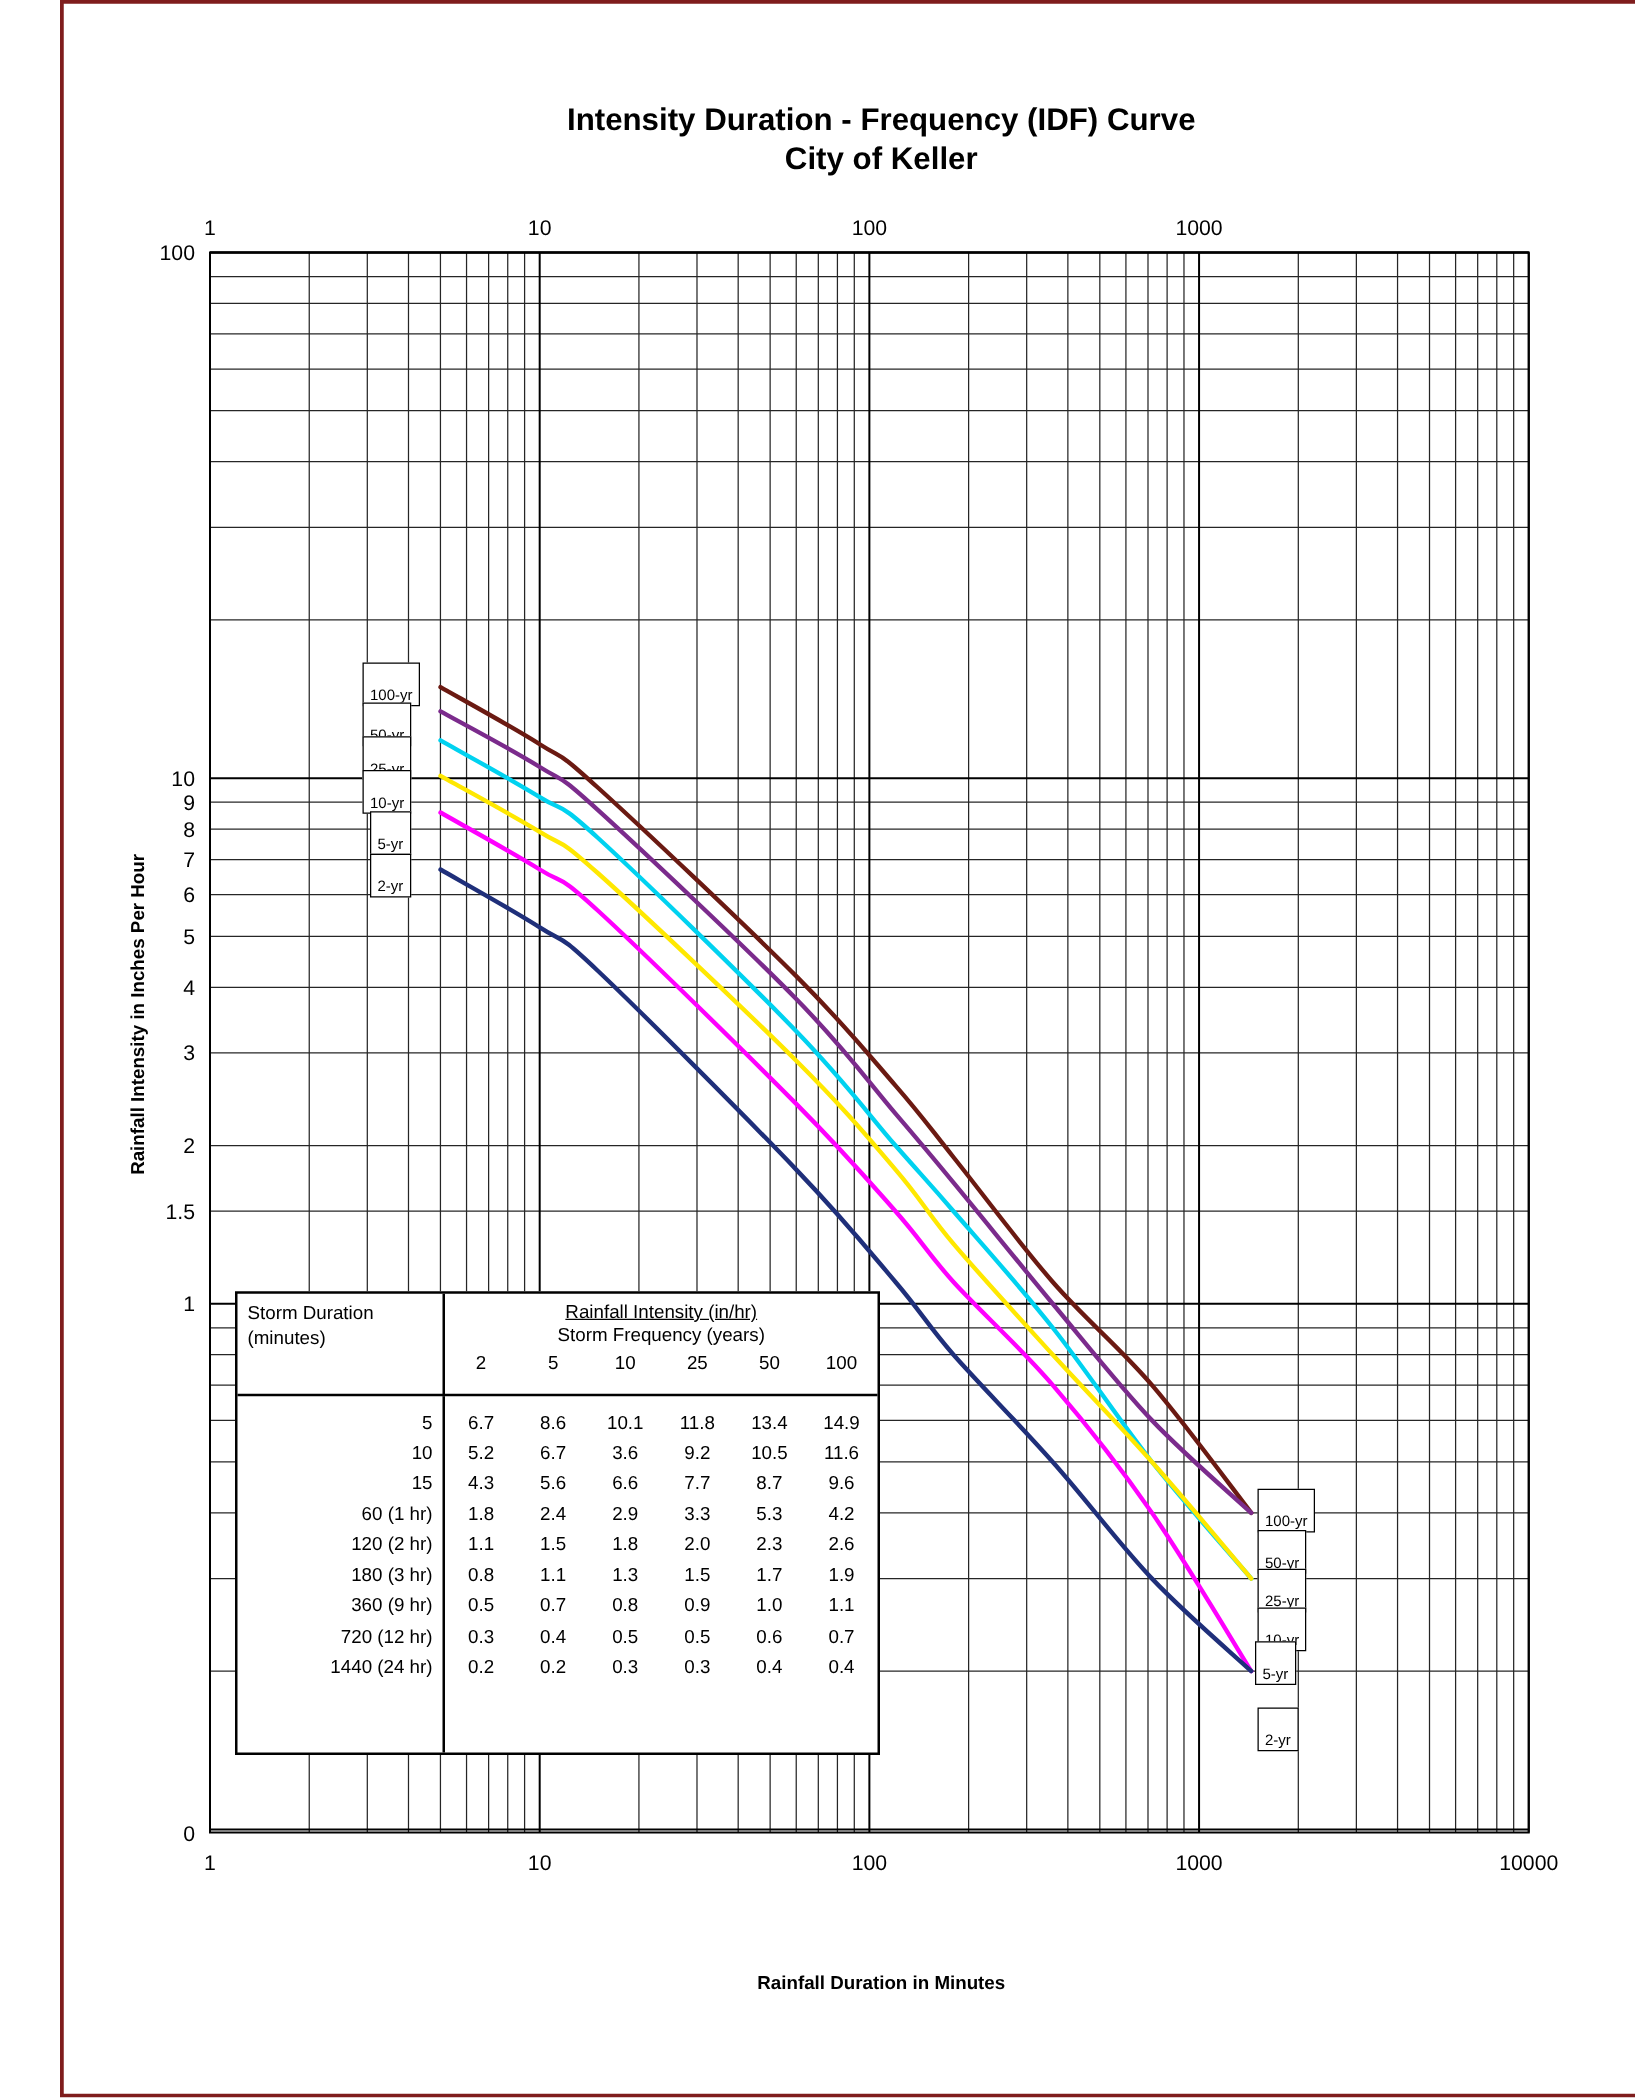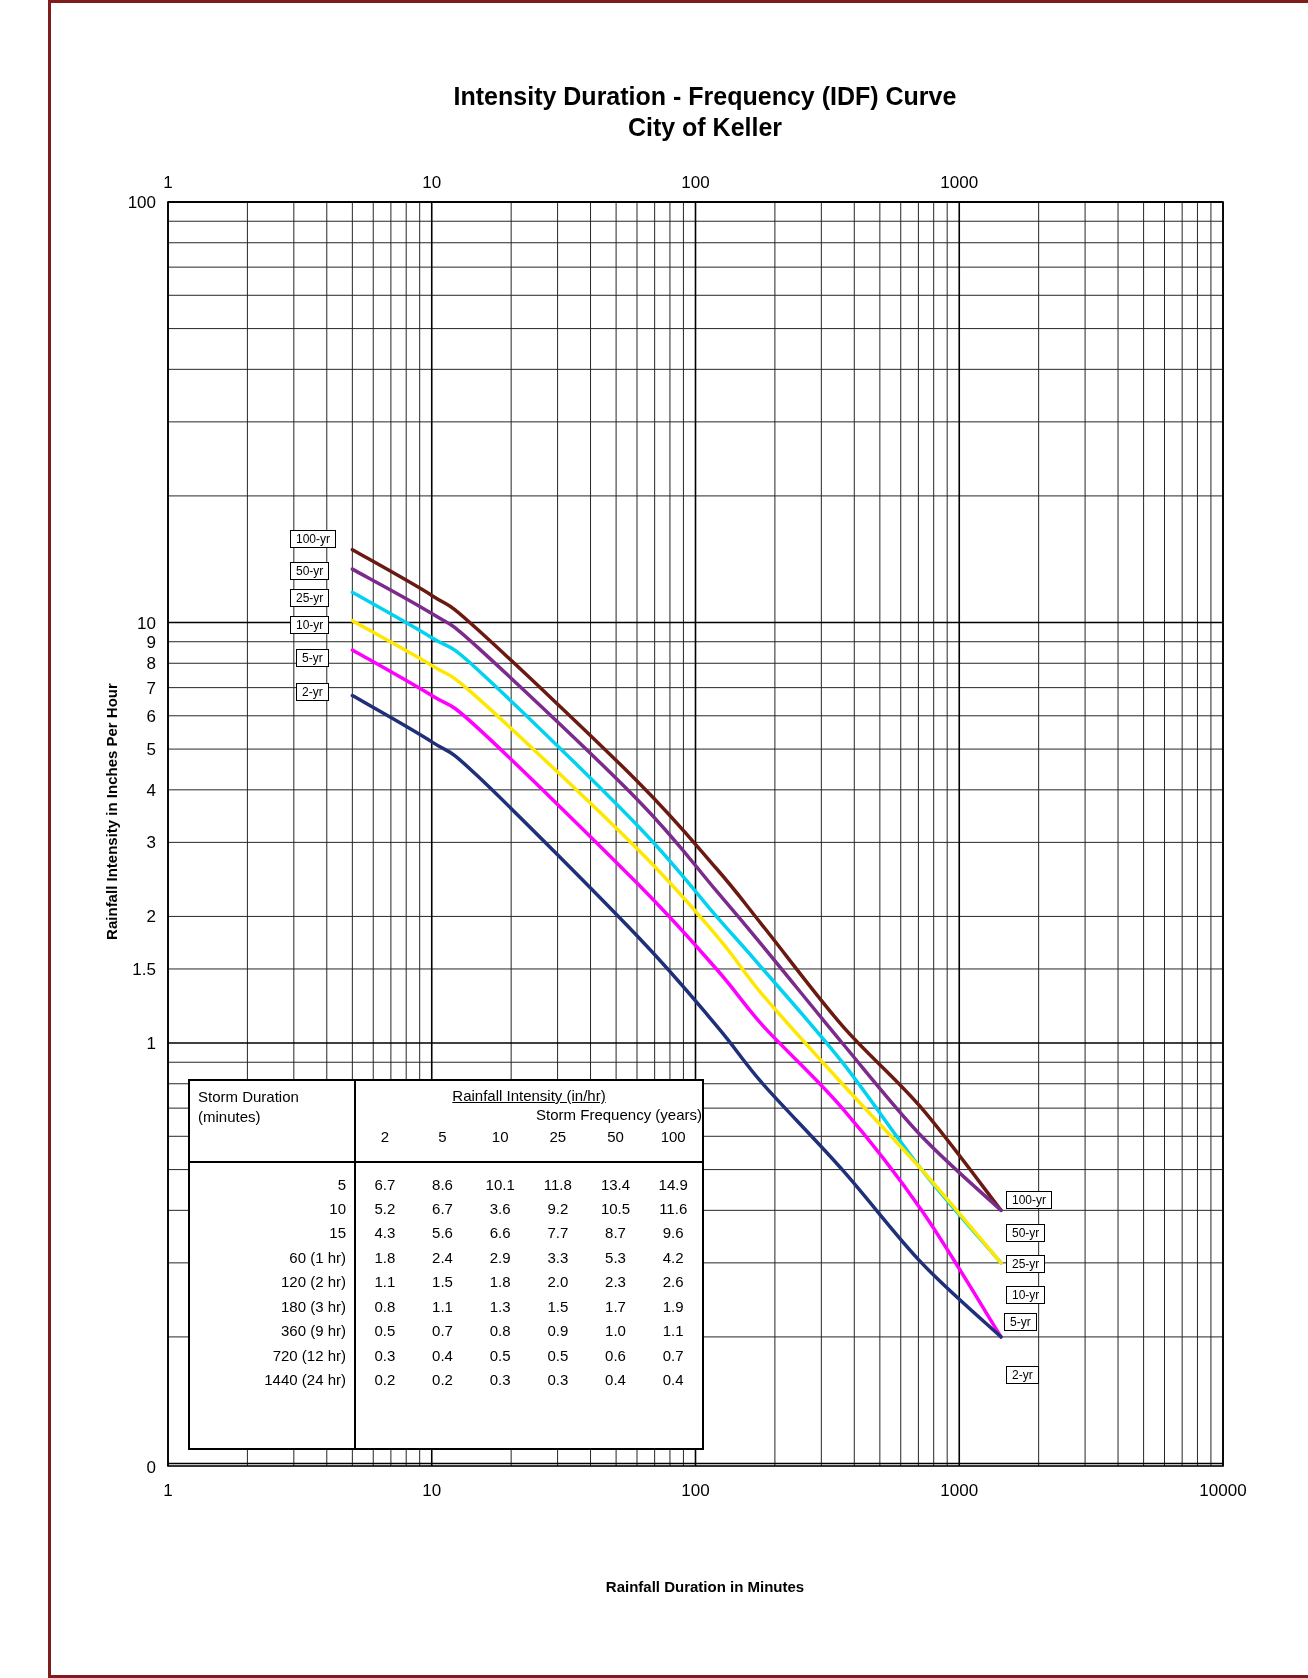--- a/index.html
+++ b/index.html
@@ -68,29 +68,29 @@
     font-family: "Liberation Sans", sans-serif;
     font-size: 17px;
     fill: #000;
   }
   .series-label-box {
     position: absolute;
     border: 1px solid #000;
     background: #fff;
     font-size: 12px;
     color: #000;
-    padding: 2px 5px 2px 5px;
+    padding: 19px 5px 2px 5px;
     line-height: 1;
     white-space: nowrap;
   }
   
   #data-table {
     position: absolute;
     left: 137px;
-    top: 1076px;
+    top: 1030px;
     width: 516px;
     height: 371px;
     background: #fff;
     border: 2px solid #000;
     box-sizing: border-box;
     font-size: 15px;
     color: #000;
   }
   #data-table table {
     border-collapse: collapse;
@@ -116,21 +116,20 @@
     vertical-align: top;
     text-align: center;
     border-bottom: 2px solid #000;
     padding-top: 6px !important;
   }
   .dt-head-right .hr-title {
     text-decoration: underline;
   }
   .dt-head-right .hr-sub {
     margin-top: 2px;
-    text-align: right;
   }
   .freq-row {
     display: flex;
     margin-top: 5px;
   }
   .freq-row span {
     flex: 1;
     text-align: center;
   }
   .dt-body-left {

